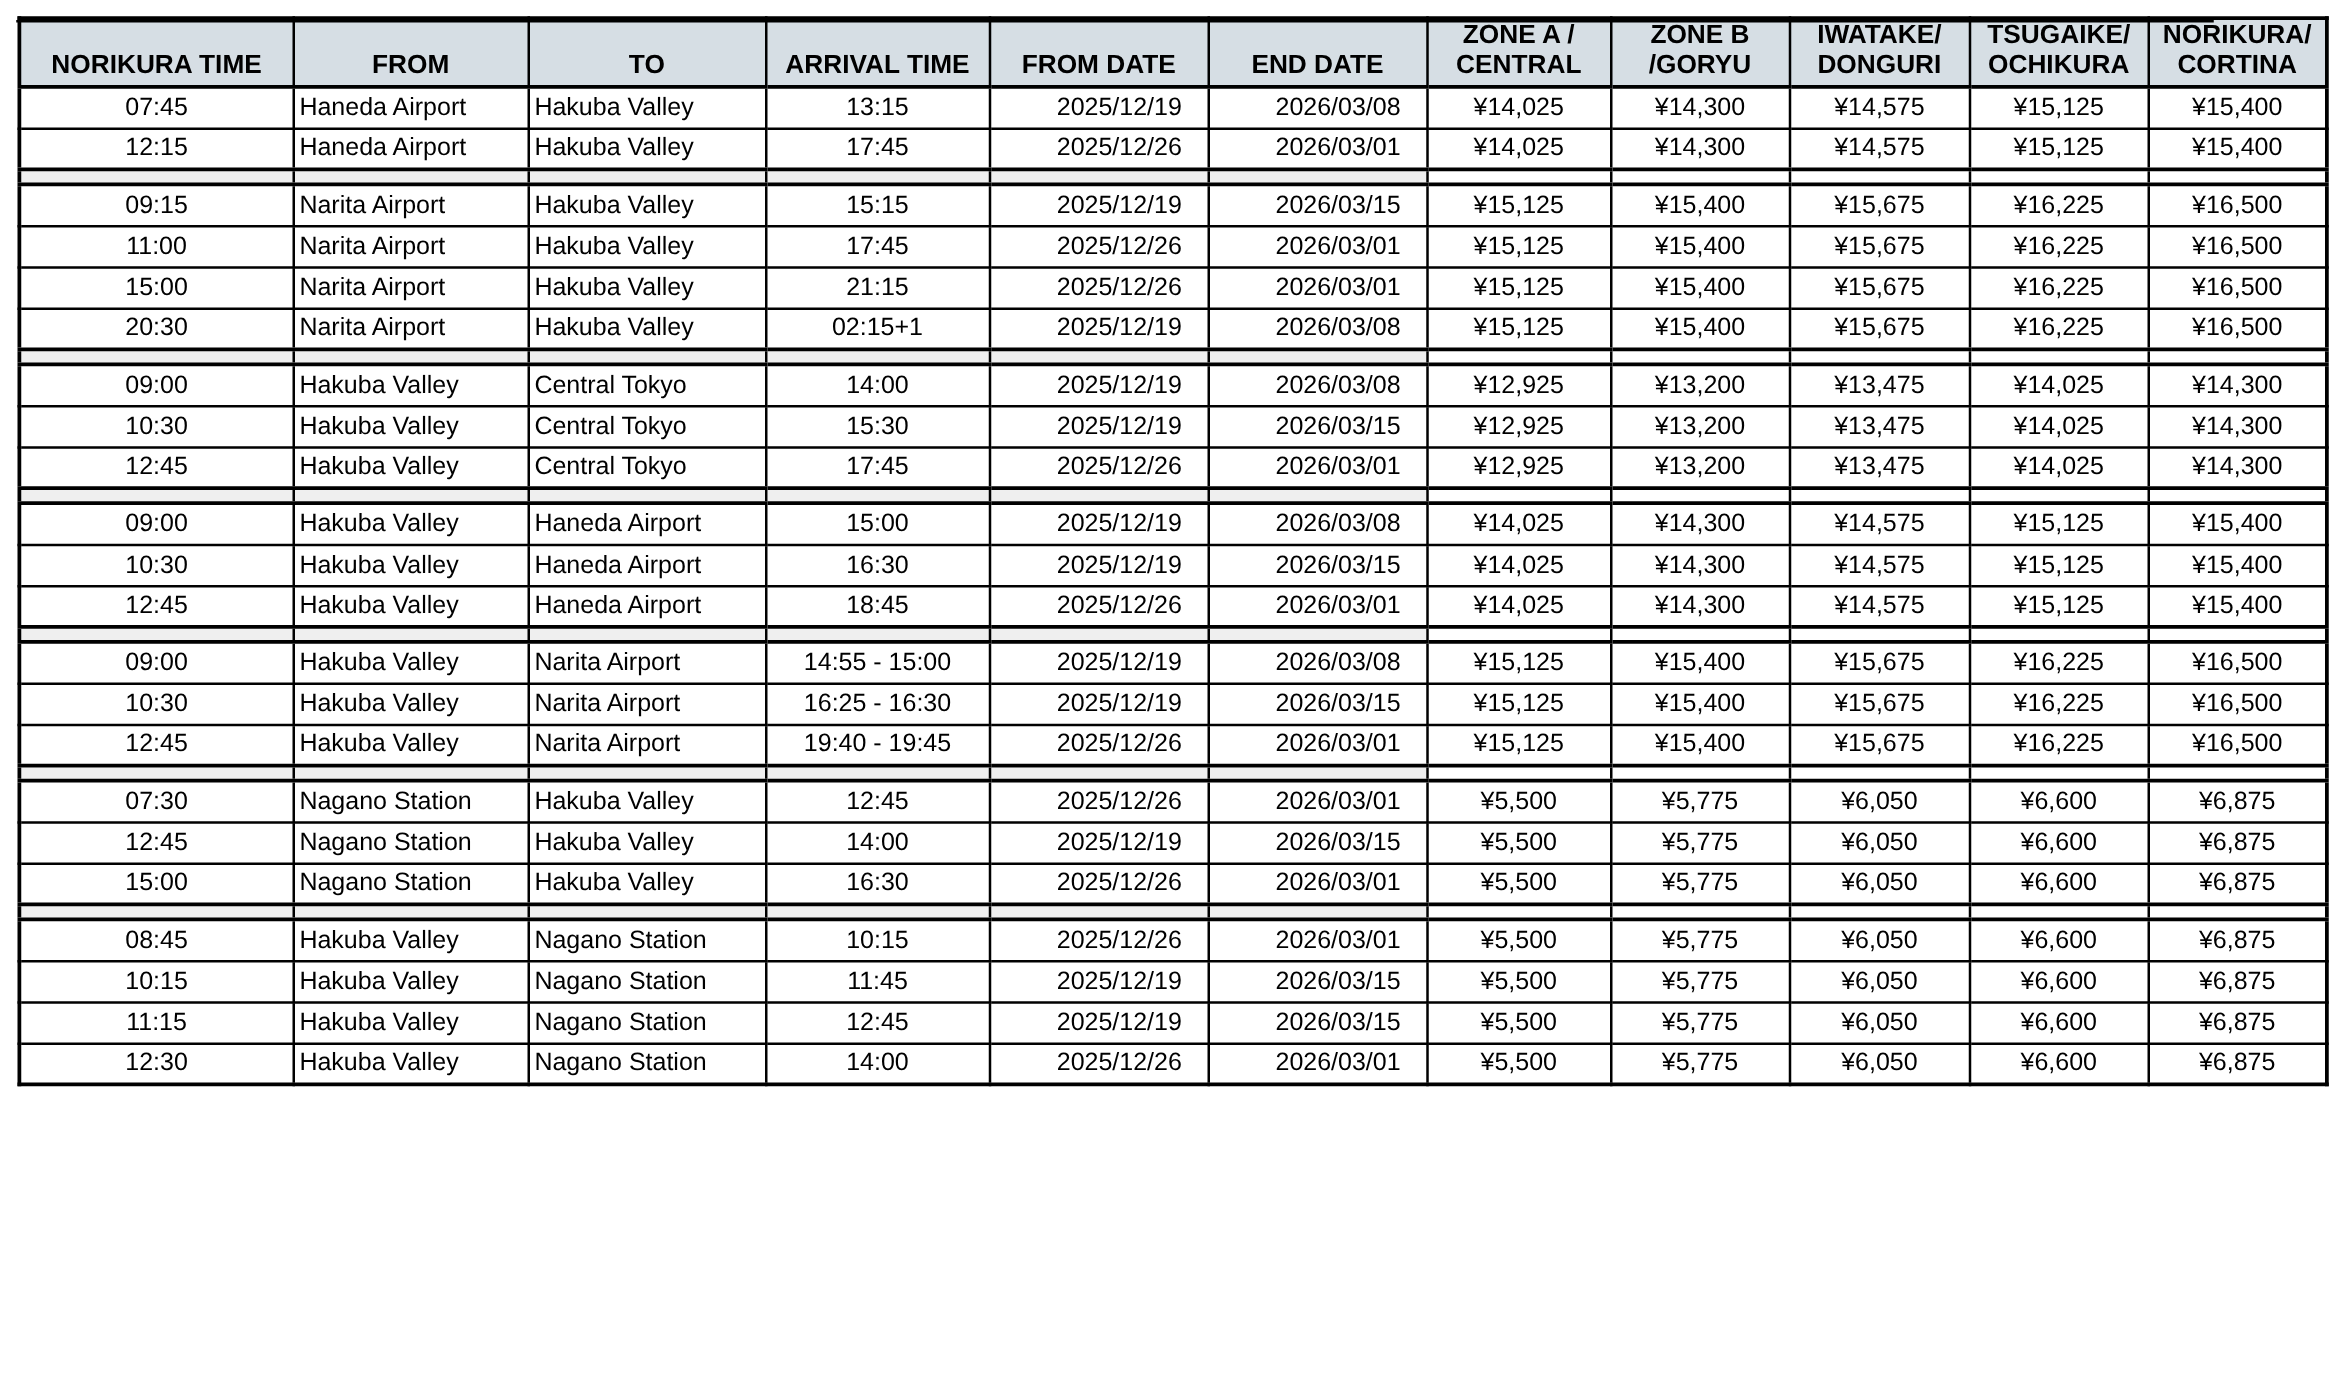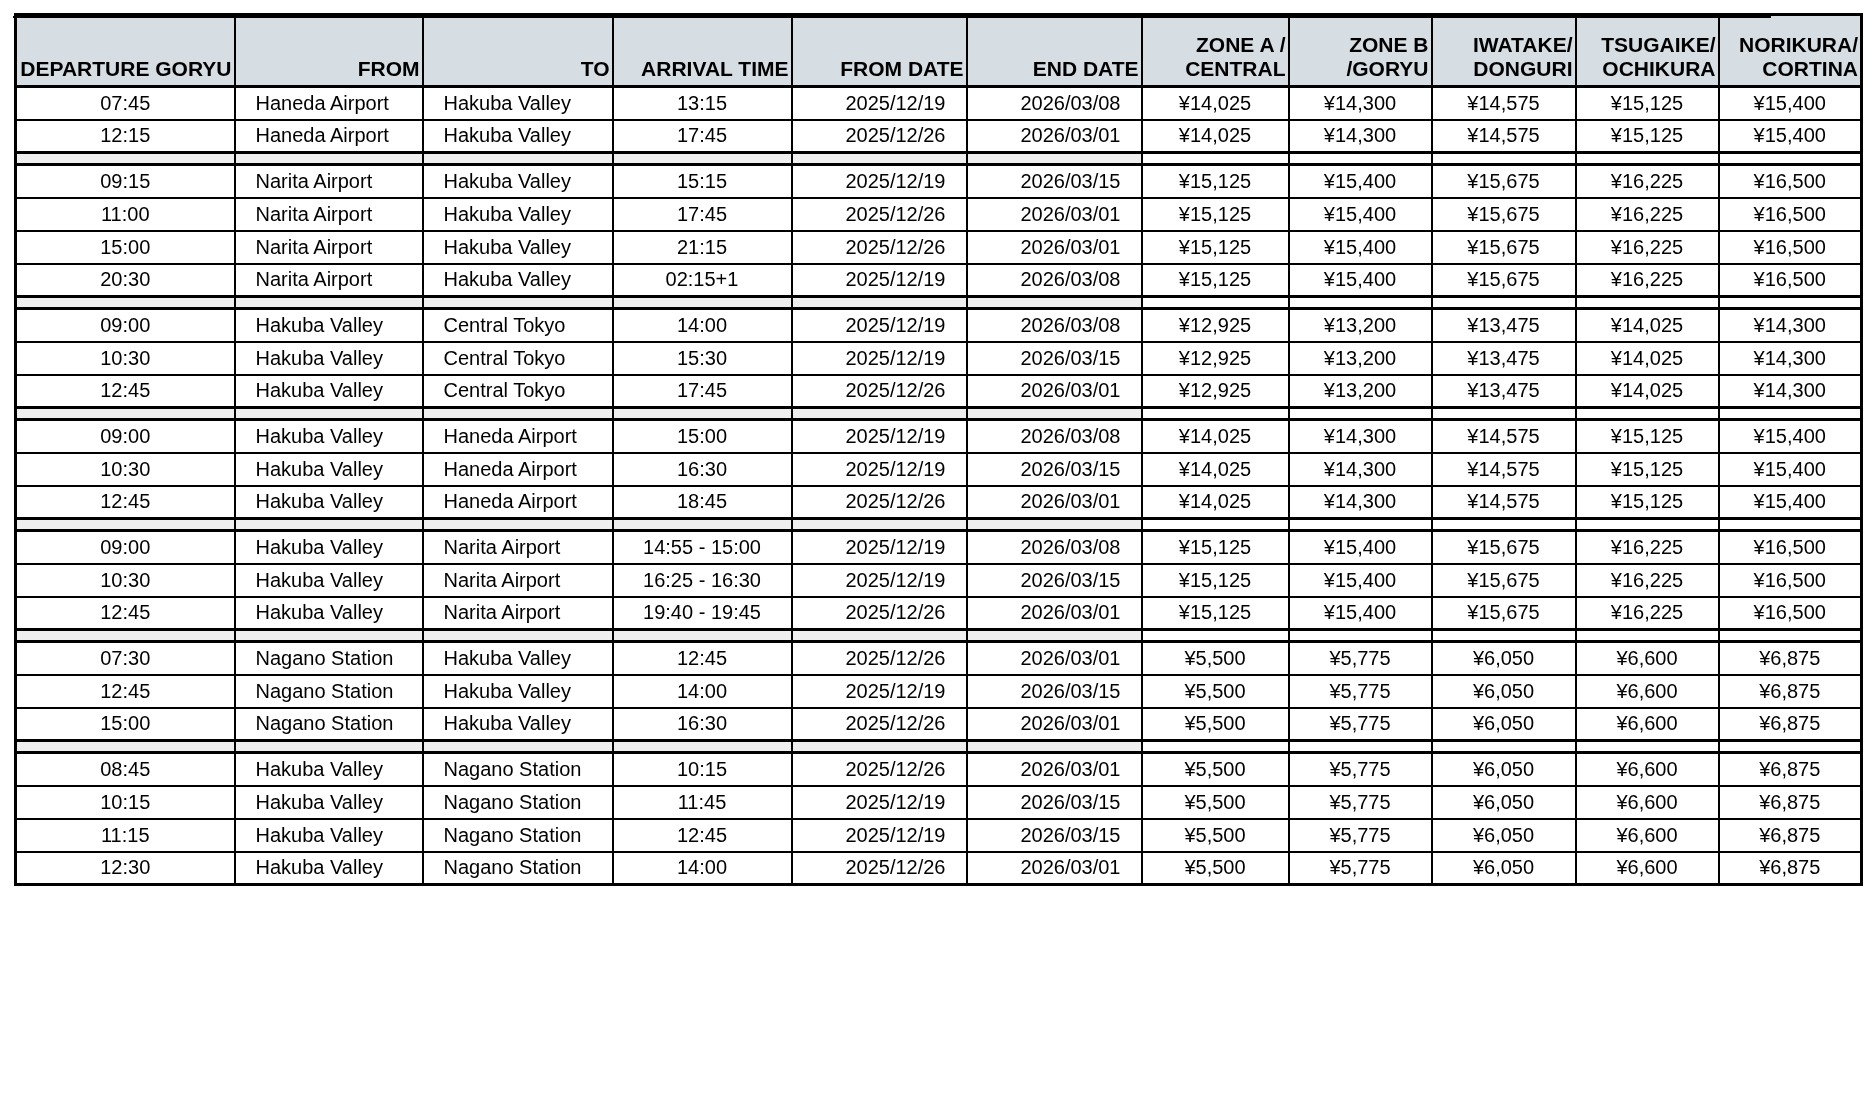--- a/index.html
+++ b/index.html
@@ -30,43 +30,43 @@
     width: 1846px;
     border: 3px solid var(--border-color);
   }
   th {
     background: var(--header-bg);
     border: 2px solid var(--border-color);
     border-bottom: 3px solid var(--border-color);
     font-weight: bold;
     font-size: 21px;
     line-height: 1.12;
-    text-align: right;
+    text-align: center;
     vertical-align: bottom;
-    padding: 17px 2px 5px 2px;
+    padding: 0 2px 5px 2px;
     white-space: pre-line;
     height: 53px;
   }
   td {
     border: 2px solid var(--border-color);
     font-size: 20px;
     height: 33px;
     padding: 0;
     vertical-align: middle;
     overflow: hidden;
     white-space: nowrap;
   }
   tr.sep-row td {
     height: 12px;
     border-top: 3px solid var(--border-color);
     border-bottom: 3px solid var(--border-color);
   }
   .sep-gray { background: var(--sep-bg); }
   .a-center { text-align: center; }
-  .a-left   { text-align: left;  padding-left: 20px; }
+  .a-left   { text-align: left;  padding-left: 4px; }
   .a-right  { text-align: right; padding-right: 20px; }
 </style>
 </head>
 <body>
 
 <div class="page">
   <div class="top-rule"></div>
 
   <table class="timetable">
     <colgroup>
@@ -77,21 +77,21 @@
       <col style="width:175px">
       <col style="width:175px">
       <col style="width:147px">
       <col style="width:143px">
       <col style="width:144px">
       <col style="width:143px">
       <col style="width:143px">
     </colgroup>
     <thead>
       <tr>
-        <th>DEPARTURE GORYU</th>
+        <th>NORIKURA TIME</th>
         <th>FROM</th>
         <th>TO</th>
         <th>ARRIVAL TIME</th>
         <th>FROM DATE</th>
         <th>END DATE</th>
         <th>ZONE A /
 CENTRAL</th>
         <th>ZONE B
 /GORYU</th>
         <th>IWATAKE/

